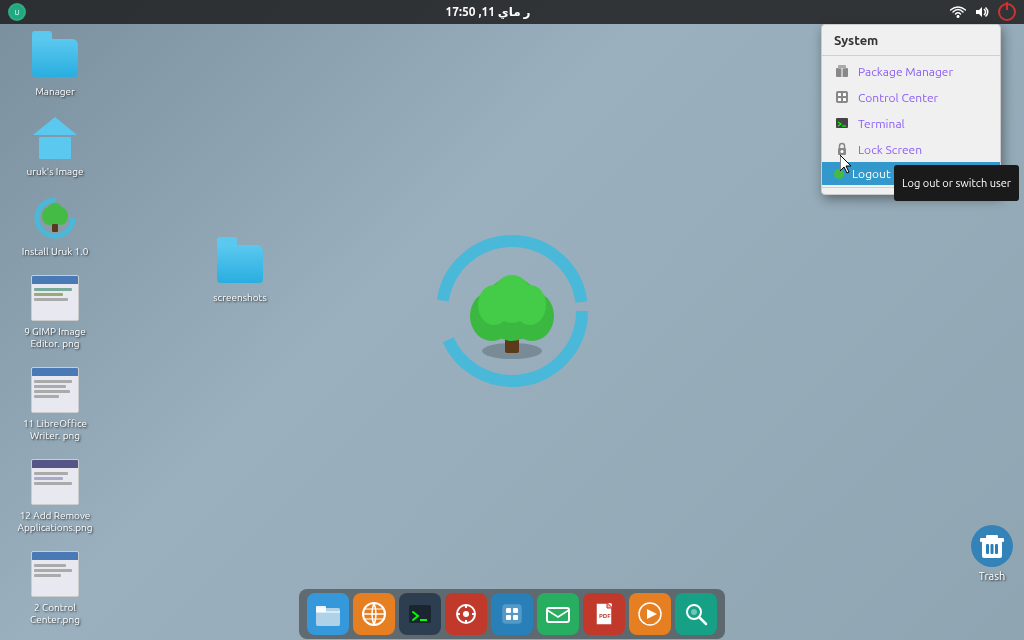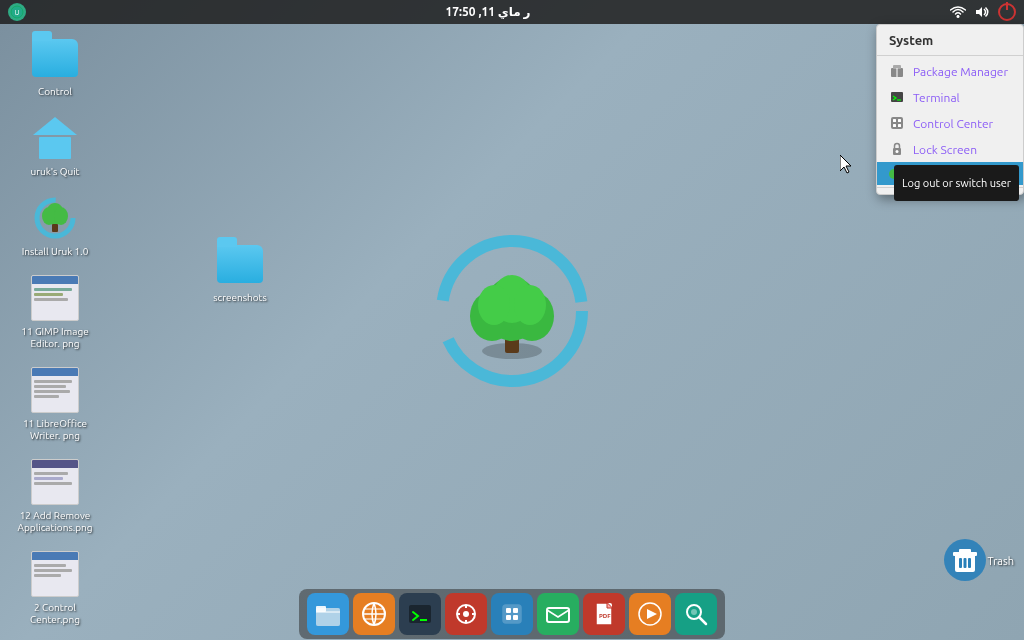--- a/index.html
+++ b/index.html
@@ -219,31 +219,31 @@
       font-size: 22px;
       cursor: pointer;
     }
 
     
     .trash-container {
       position: absolute;
       bottom: 58px;
       right: 10px;
       display: flex;
-      flex-direction: row;
+      flex-direction: column;
       align-items: center;
       justify-content: space-between;
     }
 
     
     .system-menu {
       position: absolute;
       top: 24px;
-      right: 0;
-      width: 148px;
+      right: 23px;
+      width: 180px;
       background: #f0f0f0;
       border: 1px solid #ccc;
       border-radius: 4px;
       box-shadow: 2px 4px 12px rgba(0,0,0,0.4);
       z-index: 200;
       padding: 4px 0;
     }
 
     .menu-title {
       font-size: 13px;
@@ -397,31 +397,31 @@
       <div class="power-btn"></div>
     </div>
   </div>
 
   <div class="desktop-icons">
 
     <div class="desktop-icon">
       <div class="icon-img">
         <div class="folder-icon" style="background: linear-gradient(180deg,#5bc8f0,#29aee0);"></div>
       </div>
-      <span class="icon-label">Control</span>
+      <span class="icon-label">Manager</span>
     </div>
 
     <div class="desktop-icon">
       <div class="icon-img">
         <div class="home-icon">
           <div class="home-roof"></div>
           <div class="home-body"></div>
         </div>
       </div>
-      <span class="icon-label">uruk's Quit</span>
+      <span class="icon-label">uruk's Image</span>
     </div>
 
     <div class="desktop-icon">
       <div class="icon-img">
         <svg width="48" height="48" viewBox="0 0 48 48">
 
           <circle cx="24" cy="24" r="18" fill="none" stroke="#4ab8d8" stroke-width="5" stroke-dasharray="85 28"></circle>
 
           <ellipse cx="24" cy="20" rx="9" ry="11" fill="#44bb44"></ellipse>
           <ellipse cx="18" cy="22" rx="7" ry="9" fill="#44bb44"></ellipse>
@@ -436,21 +436,21 @@
       <div class="icon-img">
         <div class="thumb-icon">
           <div class="thumb-blue-bar"></div>
           <div class="thumb-content">
             <div class="thumb-line" style="width:90%;background:#7a9;"></div>
             <div class="thumb-line" style="width:70%;background:#9a7;"></div>
             <div class="thumb-line" style="width:80%;"></div>
           </div>
         </div>
       </div>
-      <span class="icon-label">11 GIMP Image Editor.
+      <span class="icon-label">9 GIMP Image Editor.
 png</span>
     </div>
 
     <div class="desktop-icon">
       <div class="icon-img">
         <div class="thumb-icon">
           <div class="thumb-blue-bar" style="background:#4a7ab5;"></div>
           <div class="thumb-content">
             <div class="thumb-line" style="width:90%;"></div>
             <div class="thumb-line" style="width:75%;"></div>
@@ -627,39 +627,39 @@
           <rect x="3" y="1" width="8" height="4" rx="1" fill="#aaa"></rect>
           <line x1="7" y1="4" x2="7" y2="13" stroke="white" stroke-width="1"></line>
         </svg>
       </div>
       <span>Package Manager</span>
     </div>
 
     <div class="menu-item">
       <div class="menu-item-icon">
         <svg width="14" height="14" viewBox="0 0 14 14">
-          <rect x="1" y="2" width="12" height="10" rx="1" fill="#444"></rect>
-          <path d="M3 6 L6 8 L3 10" stroke="#0f0" stroke-width="1.2" fill="none"></path>
-          <line x1="7" y1="10" x2="11" y2="10" stroke="#0f0" stroke-width="1.2"></line>
-        </svg>
-      </div>
-      <span>Terminal</span>
-    </div>
-
-    <div class="menu-item">
-      <div class="menu-item-icon">
-        <svg width="14" height="14" viewBox="0 0 14 14">
           <rect x="1" y="1" width="12" height="12" rx="2" fill="#888"></rect>
           <rect x="3" y="3" width="3" height="3" rx="0.5" fill="white"></rect>
           <rect x="8" y="3" width="3" height="3" rx="0.5" fill="white"></rect>
           <rect x="3" y="8" width="3" height="3" rx="0.5" fill="white"></rect>
           <rect x="8" y="8" width="3" height="3" rx="0.5" fill="white"></rect>
         </svg>
       </div>
       <span>Control Center</span>
+    </div>
+
+    <div class="menu-item">
+      <div class="menu-item-icon">
+        <svg width="14" height="14" viewBox="0 0 14 14">
+          <rect x="1" y="2" width="12" height="10" rx="1" fill="#444"></rect>
+          <path d="M3 6 L6 8 L3 10" stroke="#0f0" stroke-width="1.2" fill="none"></path>
+          <line x1="7" y1="10" x2="11" y2="10" stroke="#0f0" stroke-width="1.2"></line>
+        </svg>
+      </div>
+      <span>Terminal</span>
     </div>
 
     <div class="menu-item">
       <div class="menu-item-icon">
         <svg width="14" height="14" viewBox="0 0 14 14">
           <rect x="3" y="6" width="8" height="7" rx="1" fill="#888"></rect>
           <path d="M4.5 6 L4.5 4 Q4.5 1.5 7 1.5 Q9.5 1.5 9.5 4 L9.5 6" fill="none" stroke="#888" stroke-width="1.5"></path>
           <circle cx="7" cy="9.5" r="1.5" fill="white"></circle>
         </svg>
       </div>

